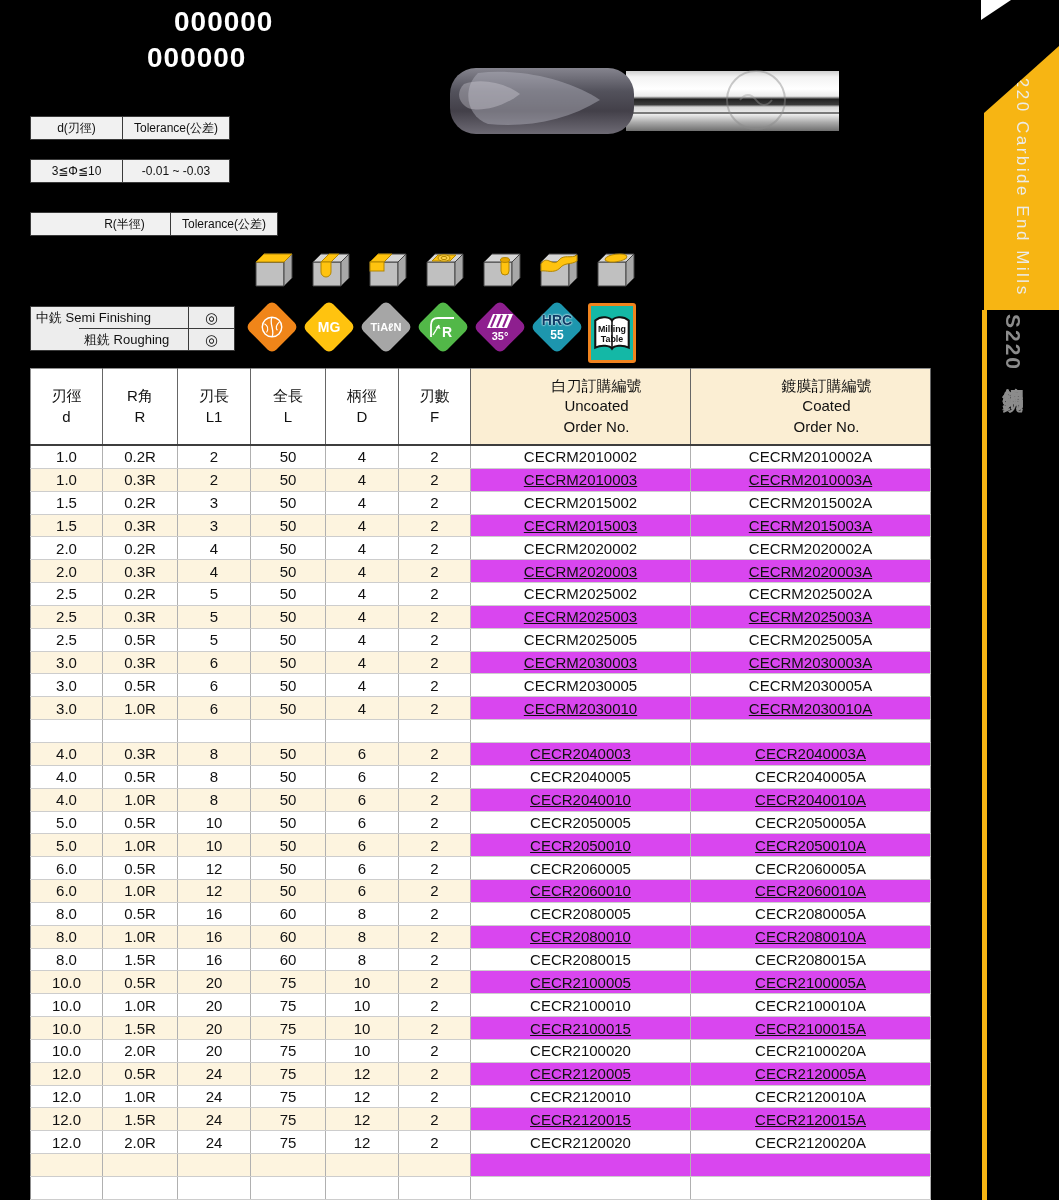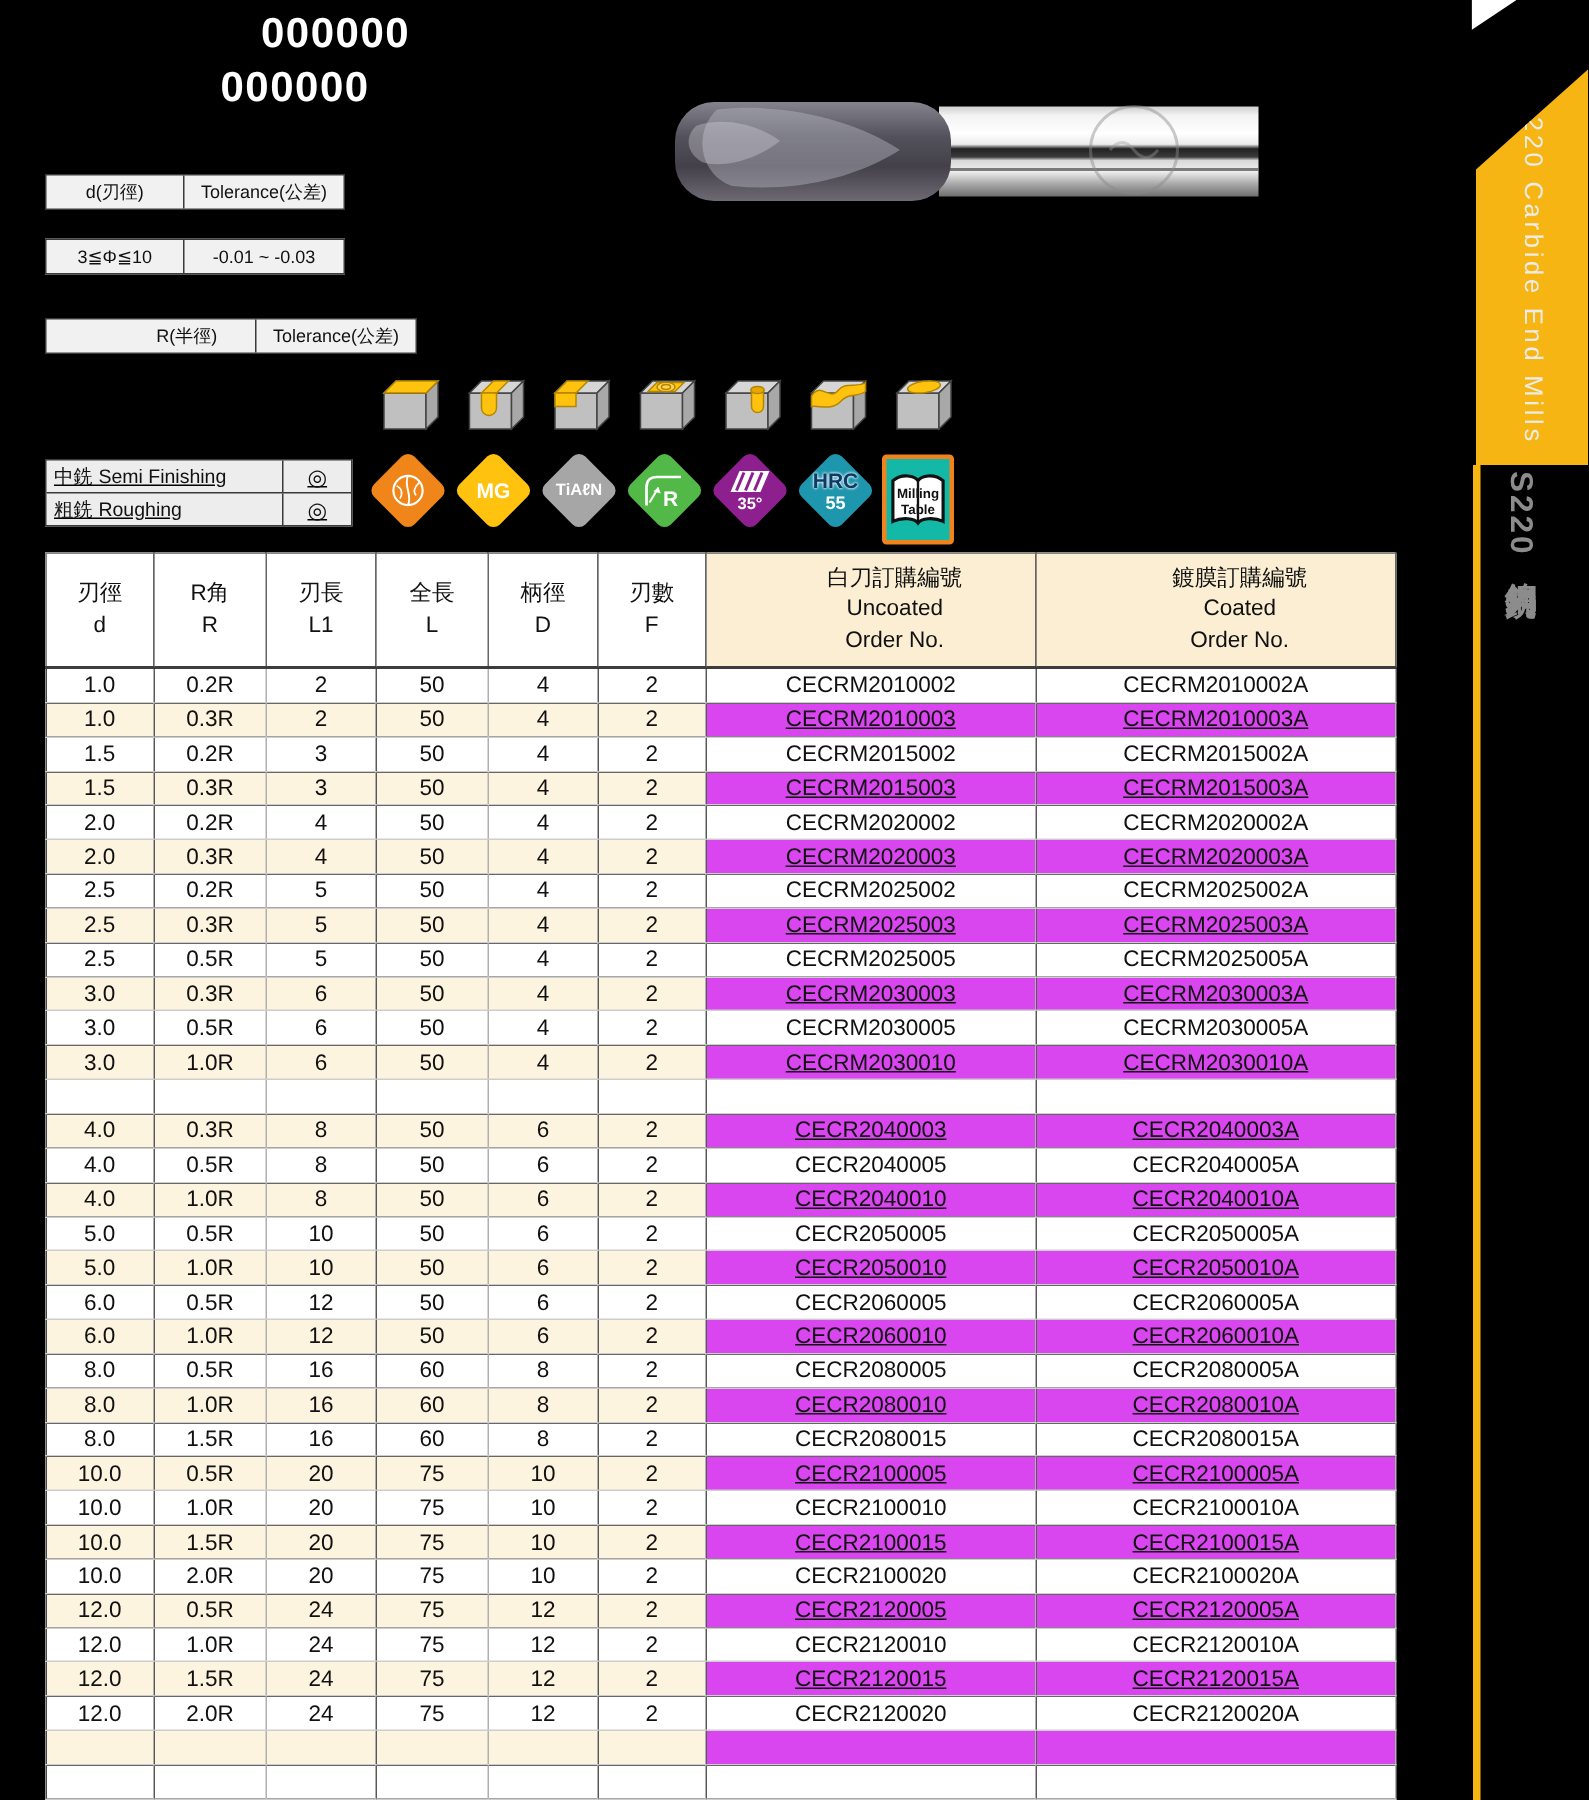--- a/index.html
+++ b/index.html
@@ -16,22 +16,22 @@
 
   
   .tol-box{position:absolute;left:30px;width:198px;height:22px;background:#f1f1f1;
            border:1px solid #3a3a3a;display:flex;}
   .tol-box .cell{display:flex;align-items:center;justify-content:center;font-size:12px;color:#111;}
   .tol-box .lab{width:91px;border-right:1px solid #3a3a3a;}
   .tol-box .val{flex:1;}
 
   
   .fin-table{position:absolute;left:30px;top:306px;width:203px;border:1px solid #3a3a3a;background:#ededed;}
-  .fin-row{display:flex;height:21px;text-decoration:underline;}
-  .fin-row + .fin-row{border-top:1px solid #3a3a3a;}
+  .fin-row{display:flex;height:21px;}
+  .fin-row + .fin-row{border-top:1px solid #3a3a3a;margin-left:48px;}
   .fin-label{flex:1;display:flex;align-items:center;padding-left:5px;font-size:13px;color:#111;}
   .fin-mark{width:45px;display:flex;align-items:center;justify-content:center;
             border-left:1px solid #3a3a3a;font-size:15px;color:#111;}
 
   
   .app-icons{position:absolute;left:248px;top:250px;height:44px;}
   .app-icon{position:absolute;top:0;width:46px;height:40px;}
 
   
   .badges{position:absolute;left:246px;top:301px;height:54px;}

